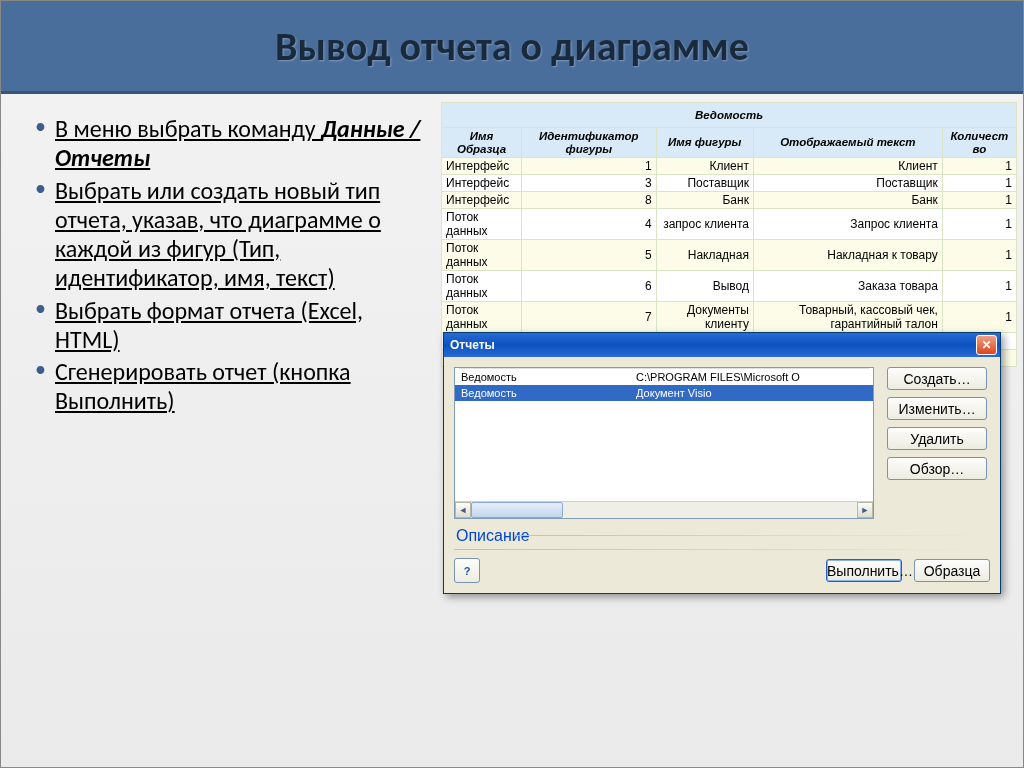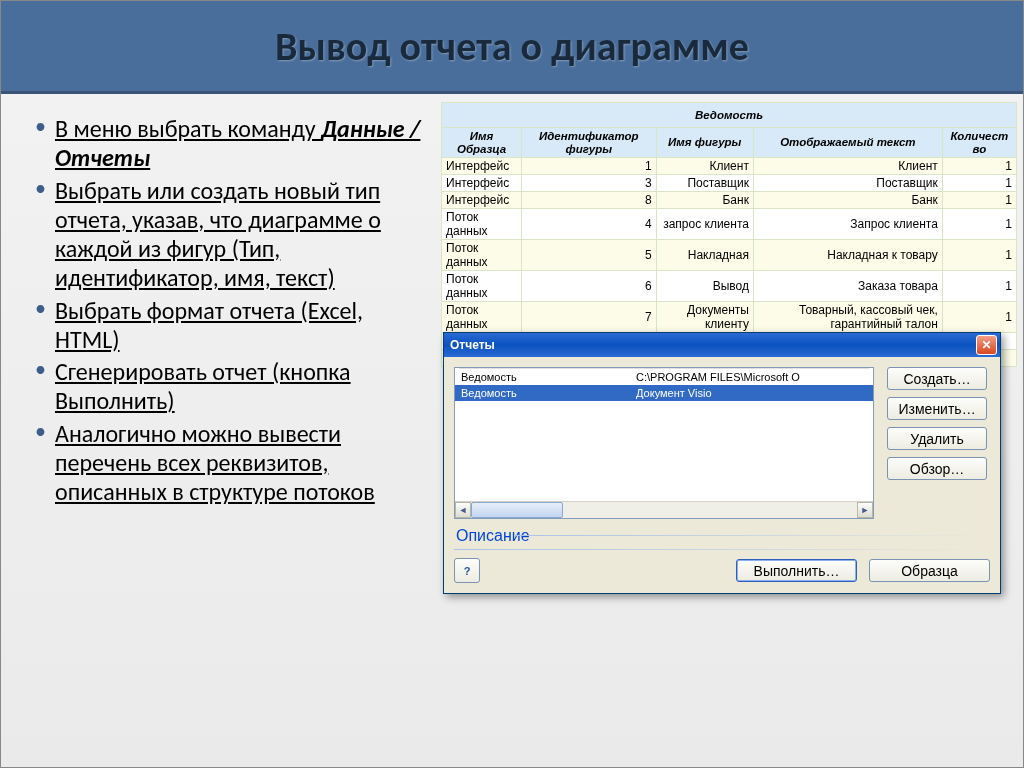--- a/index.html
+++ b/index.html
@@ -261,39 +261,38 @@
   .help-btn {
     width: 24px; height: 23px;
     background: linear-gradient(#fdfdfb, #edece1);
     border: 1px solid #7a93b4;
     border-radius: 3px;
     display: flex; align-items: center; justify-content: center;
     font-weight: bold; color: #2255aa;
     cursor: pointer;
   }
   .dlg-foot .spacer { flex: 1; }
-  .dlg-foot .xp-btn { width: 121px; margin: 0 0 0 6px; display: inline-block; }
+  .dlg-foot .xp-btn { width: 76px; margin: 0 0 0 6px; display: inline-block; }
   .xp-btn.default { border: 1px solid #2b5fbb; box-shadow: inset 0 0 0 1px #8ab0ee; }
 </style>
 </head>
 <body>
 
 <div class="slide">
   <div class="title-bar">
     <h1>Вывод отчета о диаграмме</h1>
   </div>
 
   <div class="body">
     <div class="left">
       <ul id="bullets">
           <li><span>В меню выбрать команду </span><b>Данные / Отчеты</b></li>
           <li><span>Выбрать или создать новый тип отчета, указав, что диаграмме о каждой из фигур (Тип, идентификатор, имя, текст)</span></li>
           <li><span>Выбрать формат отчета (Excel, HTML)</span></li>
           <li><span>Сгенерировать отчет (кнопка Выполнить)</span></li>
-          <li><span>Аналогично можно вывести перечень всех реквизитов, описанных в структуре потоков</span></li>
         </ul>
     </div>
 
     <div class="right">
       <div class="sheet">
         <table class="vt">
           <thead>
             <tr class="title-row">
                 <th colspan="5">Ведомость</th>
               </tr>

